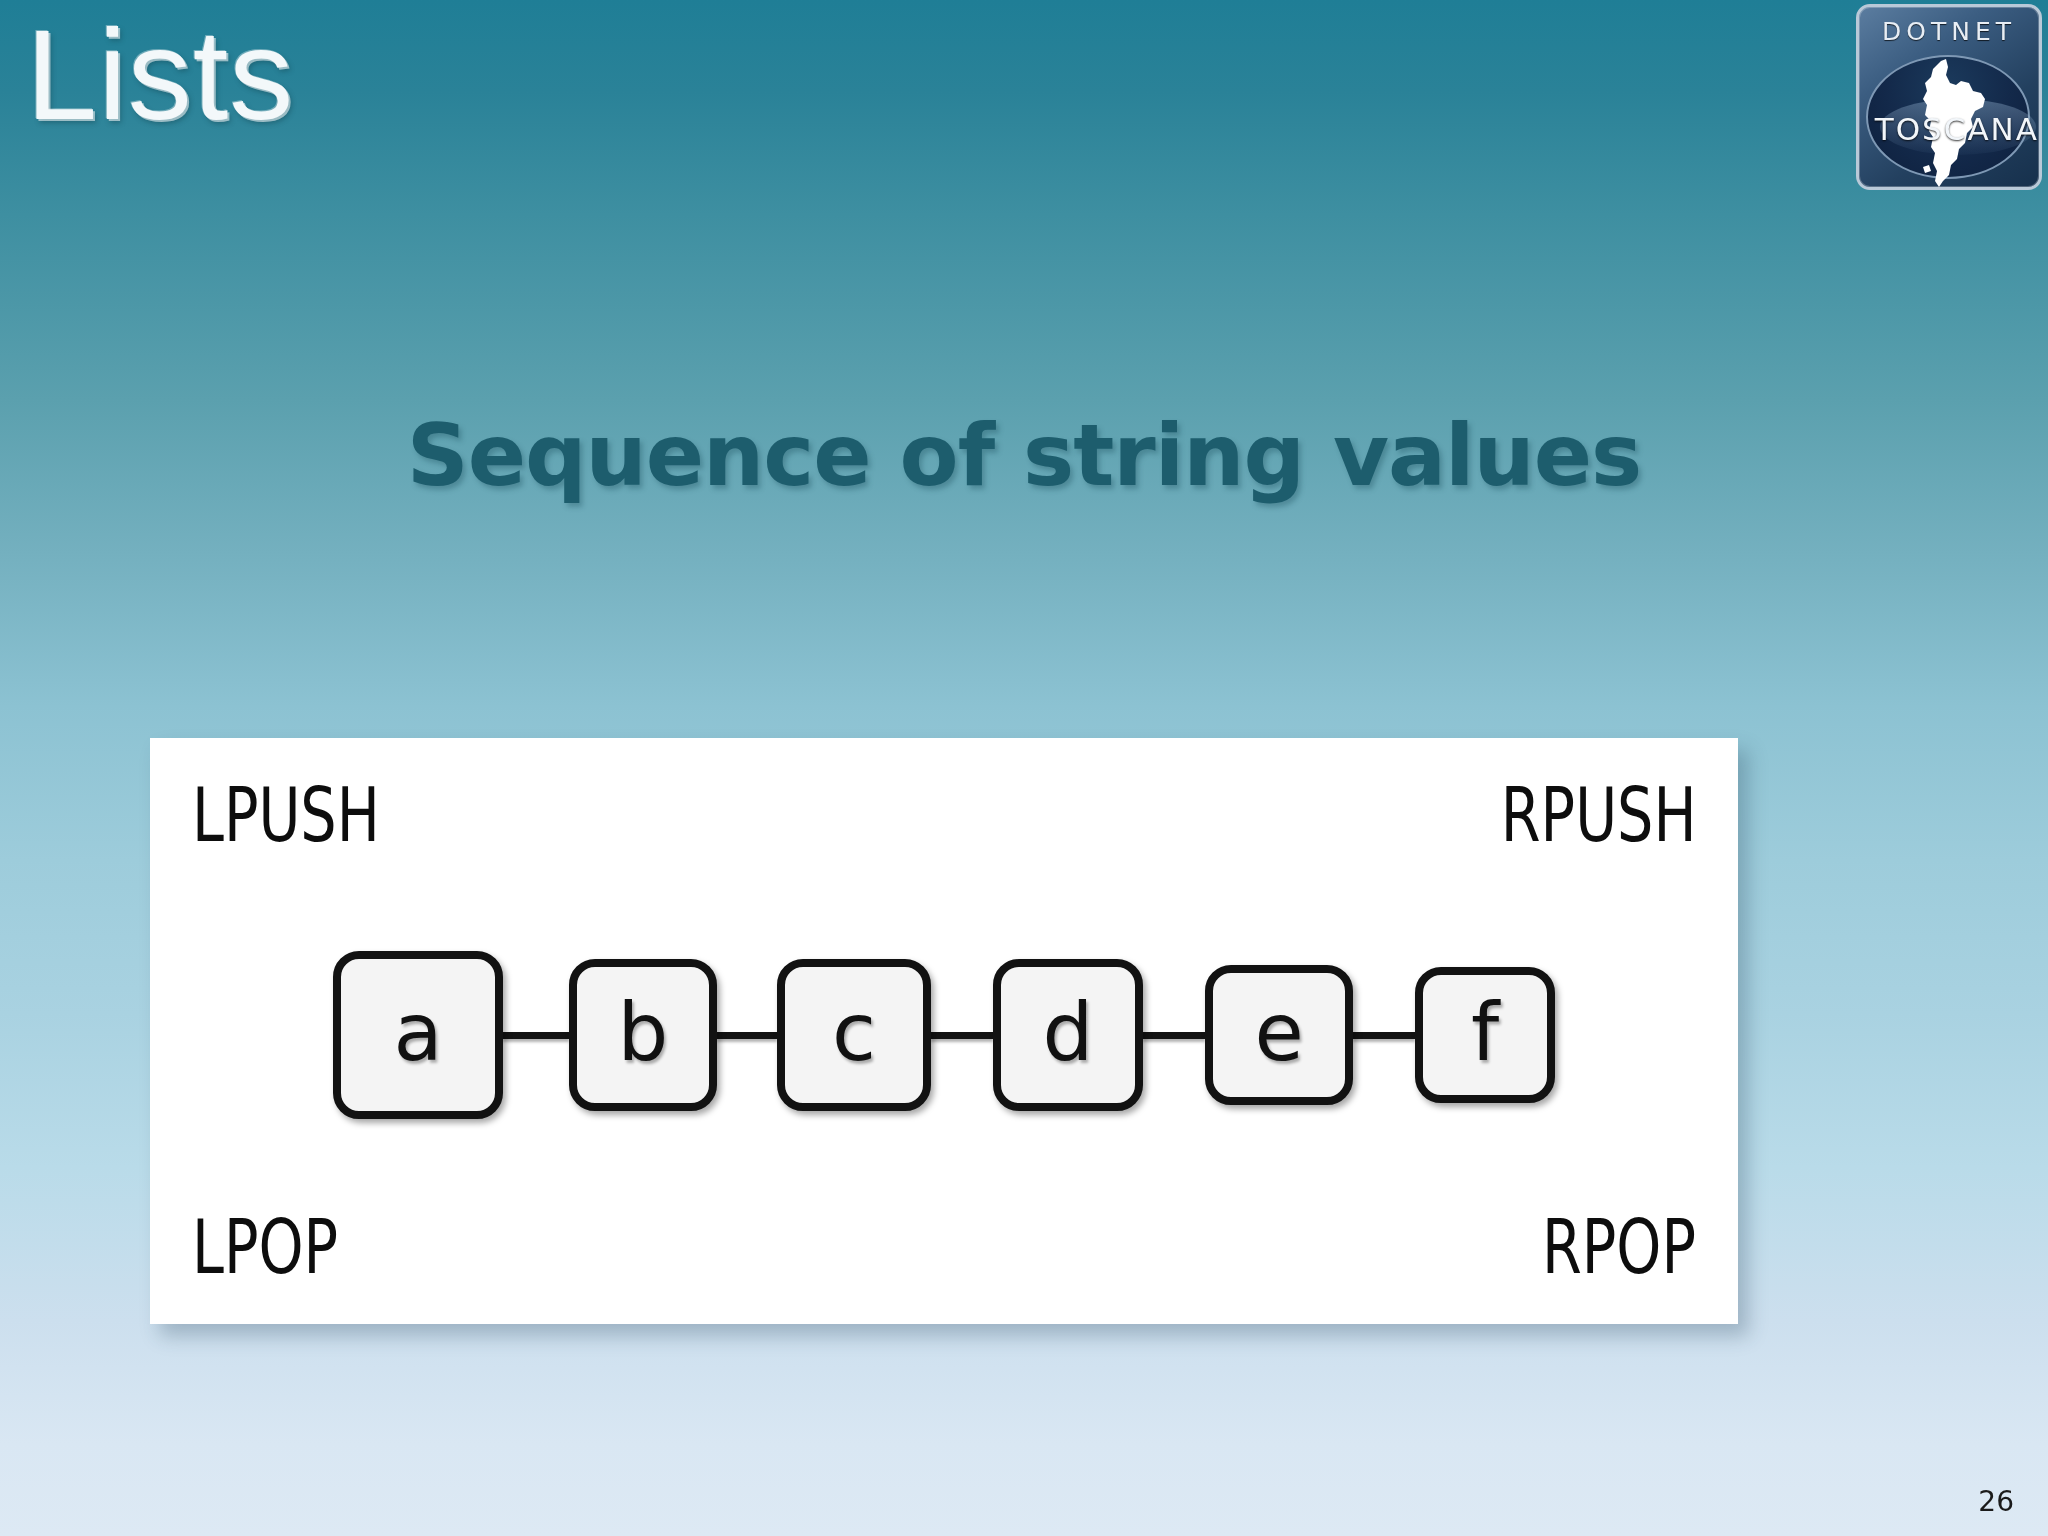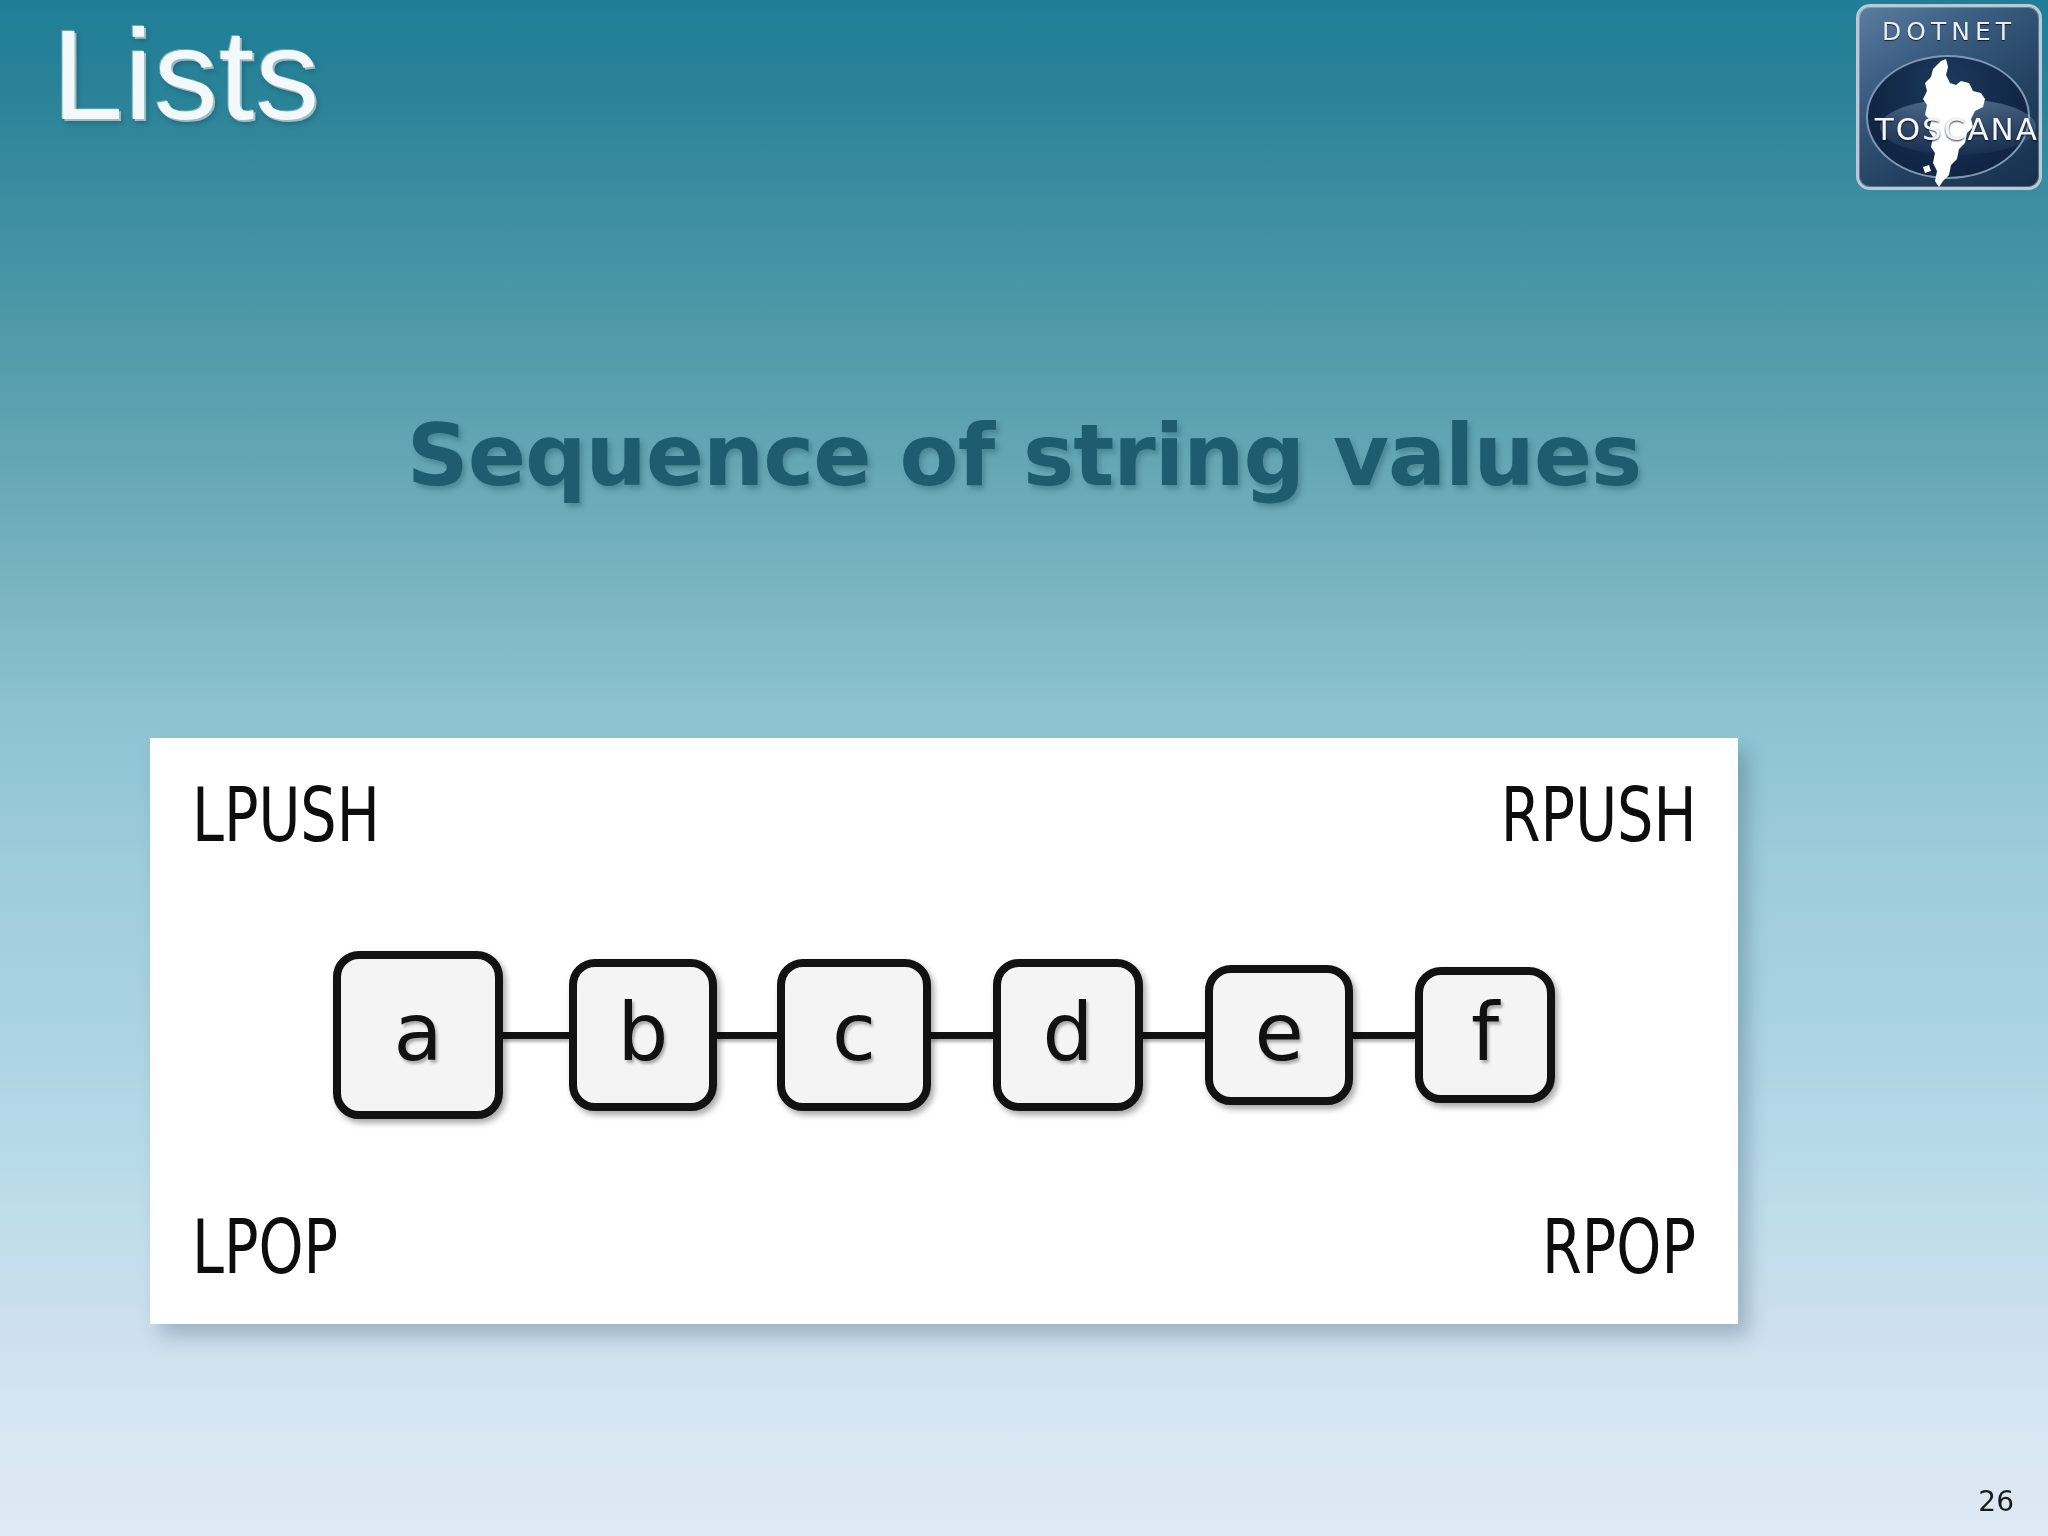--- a/index.html
+++ b/index.html
@@ -39,21 +39,20 @@
     font-size: 128px;
     font-weight: 400;
     color: #f3f8fa;
     letter-spacing: 1px;
     line-height: 1.05;
     text-shadow:
        2px 2px 0 rgba(255,255,255,0.55),
        3px 4px 5px rgba(20,70,85,0.45),
       -1px -1px 0 rgba(255,255,255,0.35);
     white-space: nowrap;
-    margin-left: 26px;
   }
 
   
   .logo {
     position: absolute;
     right: 6px;
     top: 4px;
     width: 186px;
     height: 186px;
     border-radius: 14px;

